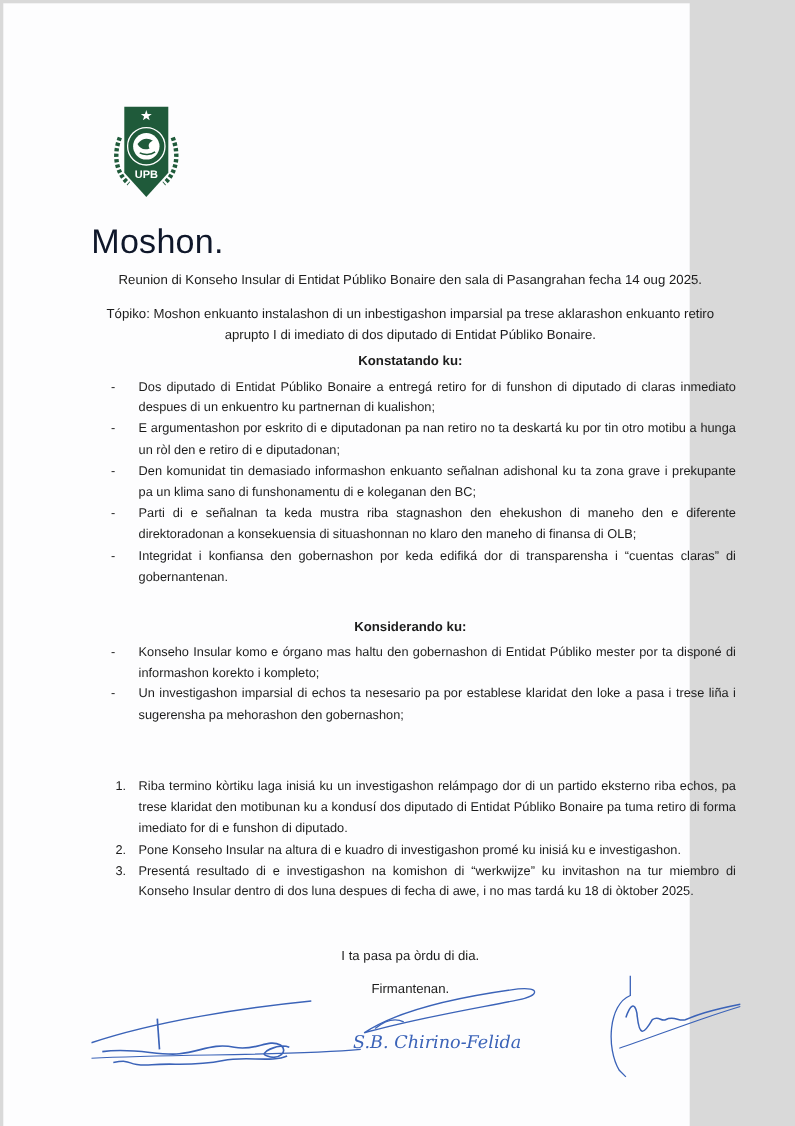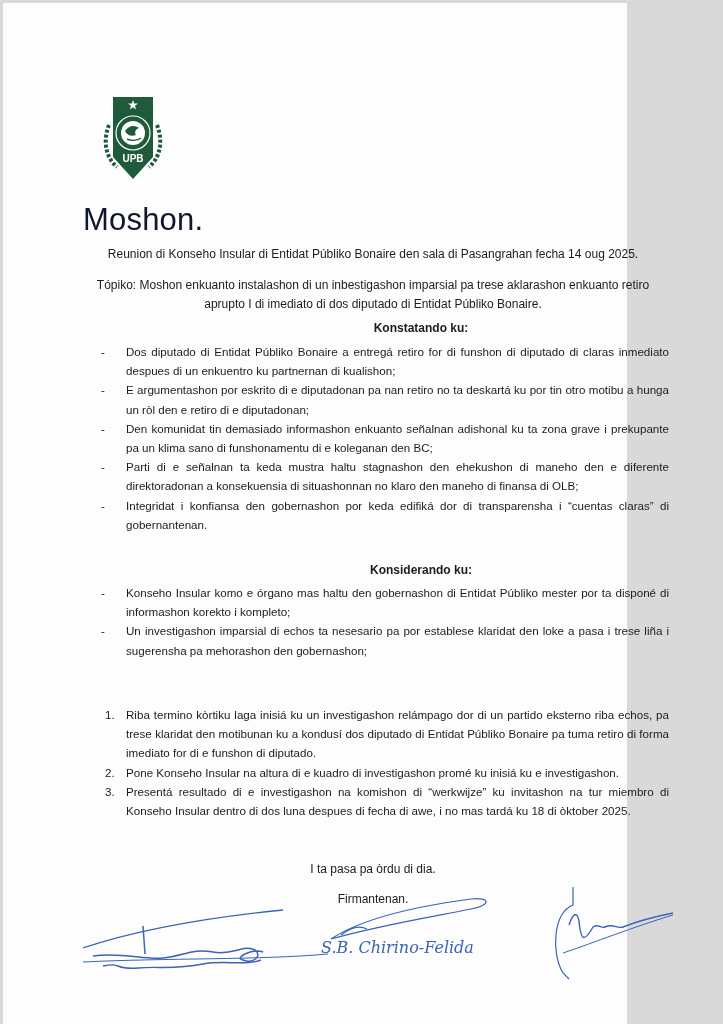--- a/index.html
+++ b/index.html
@@ -19,21 +19,21 @@
   .title {
     position: absolute; left: 80px; top: 199px;
     font-size: 31px; color: #0f172a; letter-spacing: 0.2px;
   }
   .body-text {
     position: absolute; left: 80px; width: 580px;
     font-size: 12px; line-height: 19px; color: #1c1c1c; text-align: center;
   }
   .subtitle { top: 242px; }
   .topic { top: 273px; }
-  .heading { font-weight: bold; margin-left: 48px; }
+  .heading { font-weight: bold; }
   .h1 { top: 316px; }
   .h2 { top: 558px; }
   .list {
     position: absolute; left: 80px; width: 586px;
     margin: 0; padding: 0; list-style: none;
     font-size: 11.6px; line-height: 19.2px; color: #1c1c1c;
   }
   .list li { position: relative; padding-left: 43px; text-align: justify; }
   .list li .marker { position: absolute; left: 18px; top: 0; }
   .list.ol li .marker { left: 22px; }
@@ -67,21 +67,21 @@
   <div class="title">Moshon.</div>
 
   <div class="body-text subtitle">Reunion di Konseho Insular di Entidat Públiko Bonaire den sala di Pasangrahan fecha 14 oug 2025.</div>
   <div class="body-text topic">Tópiko: Moshon enkuanto instalashon di un inbestigashon imparsial pa trese aklarashon enkuanto retiro aprupto I di imediato di dos diputado di Entidat Públiko Bonaire.</div>
 
   <div class="body-text heading h1">Konstatando ku:</div>
   <ul class="list l1">
     <li><span class="marker">-</span><span>Dos diputado  di Entidat Públiko Bonaire a entregá retiro for di funshon di diputado di claras inmediato despues di un enkuentro ku partnernan di kualishon;</span></li>
     <li><span class="marker">-</span><span>E argumentashon por eskrito di e diputadonan pa nan retiro no ta deskartá ku por tin otro motibu a hunga un ròl den e retiro di e diputadonan;</span></li>
     <li><span class="marker">-</span><span>Den komunidat tin demasiado informashon enkuanto señalnan adishonal ku ta zona grave i prekupante pa un klima sano di funshonamentu di e koleganan den BC;</span></li>
-    <li><span class="marker">-</span><span>Parti di e señalnan ta keda mustra haltu stagnashon den ehekushon di maneho den e diferente direktoradonan a konsekuensia di situashonnan no klaro den maneho di finansa di OLB;</span></li>
+    <li><span class="marker">-</span><span>Parti di e señalnan ta keda mustra riba stagnashon den ehekushon di maneho den e diferente direktoradonan a konsekuensia di situashonnan no klaro den maneho di finansa di OLB;</span></li>
     <li><span class="marker">-</span><span>Integridat i konfiansa den gobernashon por keda edifiká dor di transparensha i “cuentas claras” di gobernantenan.</span></li>
   </ul>
 
   <div class="body-text heading h2">Konsiderando ku:</div>
   <ul class="list l2">
     <li><span class="marker">-</span><span>Konseho Insular komo  e órgano mas haltu den gobernashon di Entidat Públiko mester por ta disponé di informashon korekto i kompleto;</span></li>
     <li><span class="marker">-</span><span>Un investigashon imparsial di echos ta nesesario pa por establese klaridat den loke a pasa i trese liña i sugerensha pa mehorashon den gobernashon;</span></li>
   </ul>
 
   <ol class="list ol l3">

